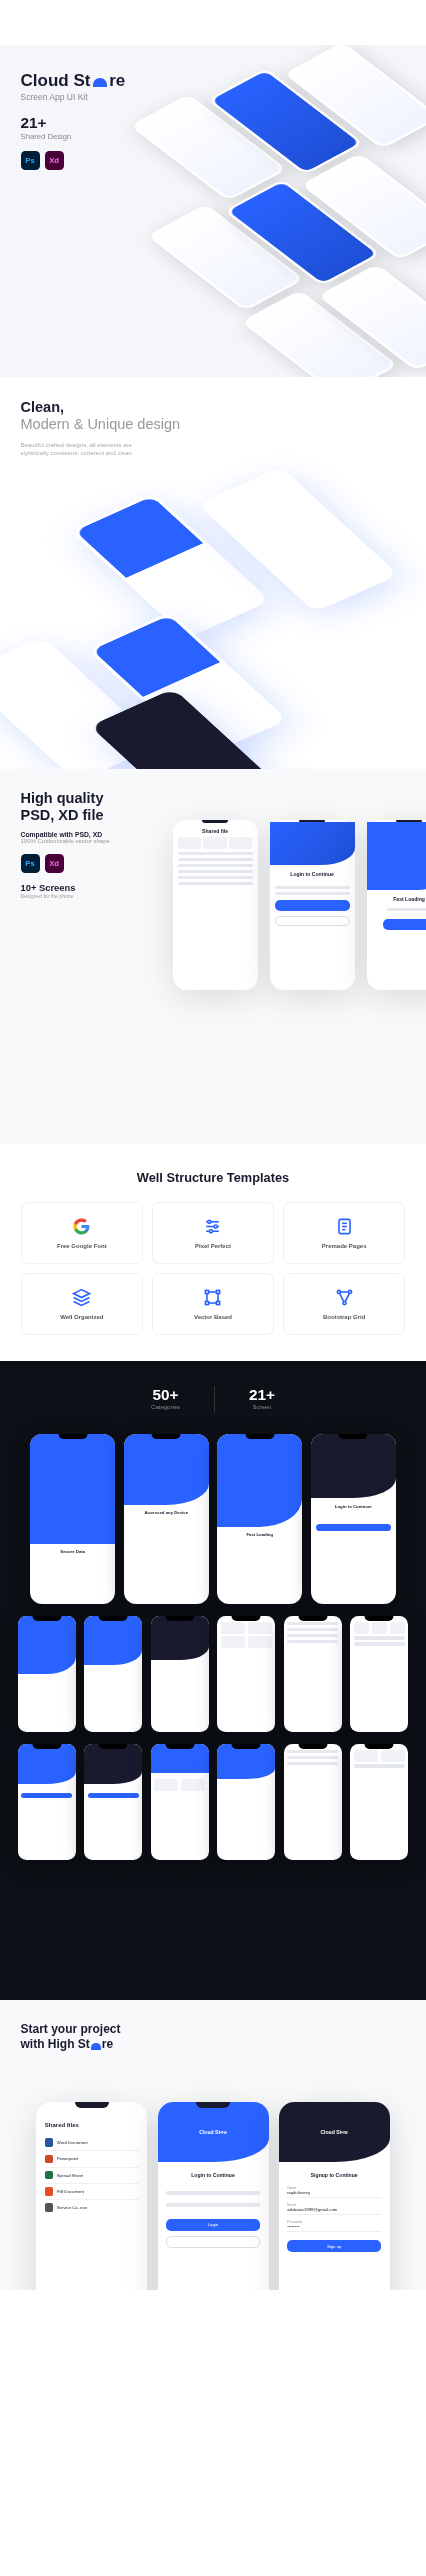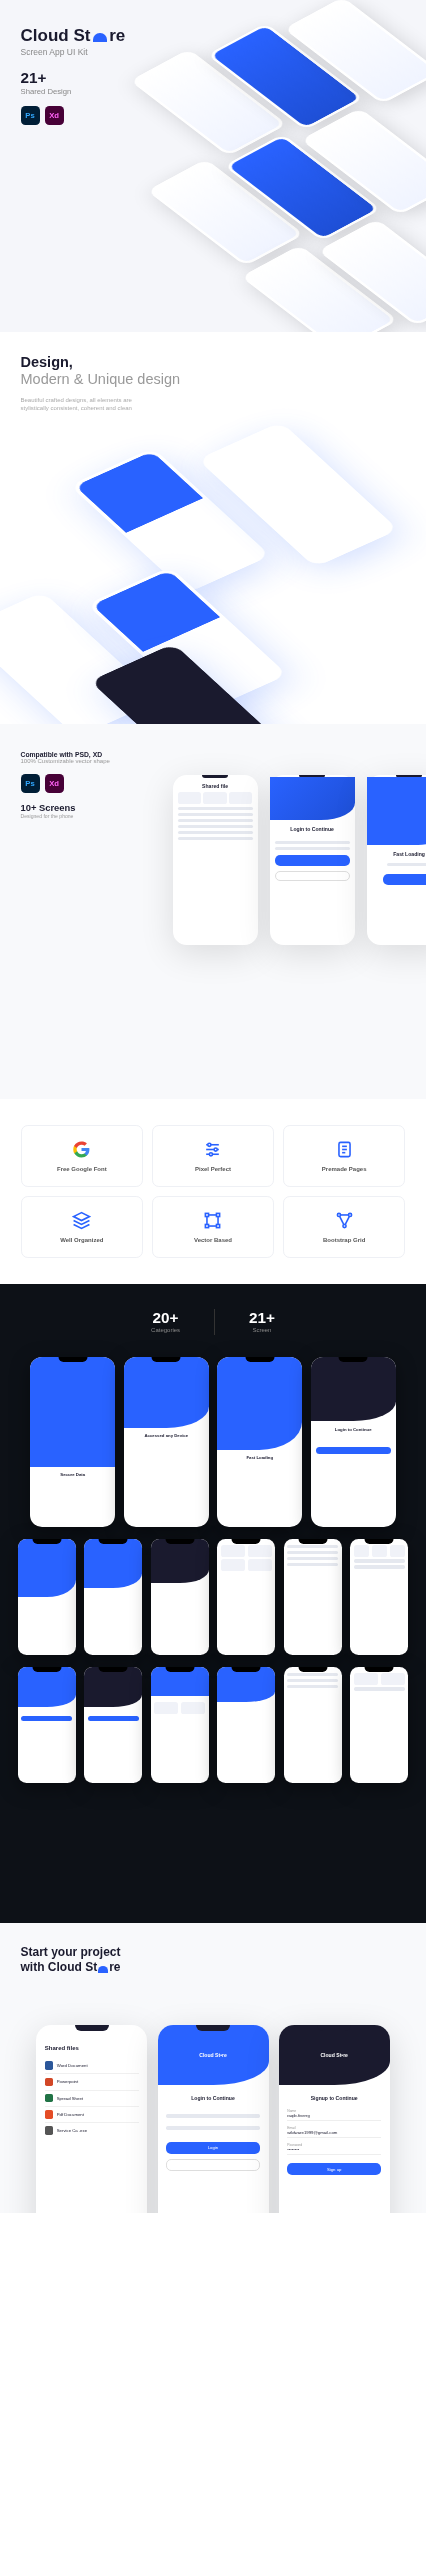--- a/index.html
+++ b/index.html
@@ -1,19 +1,19 @@
 <!DOCTYPE html>
 <html style="font-size:13.6px"><head>
 <meta charset="utf-8">
 <style>
 * { margin: 0; padding: 0; box-sizing: border-box; }
 body { font-family: -apple-system, BlinkMacSystemFont, 'Segoe UI', sans-serif; width: 426px; background: #fff; color: #1a1a2e; }
 
 
-.hero { position: relative; height: 332px; background: #f5f6fa; overflow: hidden; }
+.hero { position: relative; height: 332px; background: #f5f6fa; overflow: hidden; margin-top: 45px; }
 .hero-content { padding: 25.6px 20.5px; position: relative; z-index: 2; }
 .logo { font-size: 17px; font-weight: 700; display: flex; align-items: center; gap: 1.7px; }
 .logo-cloud { width: 13.6px; height: 9.4px; background: #2962ff; border-radius: 50% 50% 0 0 / 70% 70% 0 0; display: inline-block; margin: 0 0.9px; position: relative; top: 1.7px; }
 .subtitle { font-size: 8.5px; color: #888; margin-top: 1.7px; }
 .badge-count { margin-top: 12px; font-size: 15.3px; font-weight: 700; }
 .badge-label { font-size: 7.7px; color: #888; }
 .tool-icons { margin-top: 10.2px; display: flex; gap: 5.1px; }
 .tool-icon { width: 19px; height: 19px; border-radius: 4.3px; display: flex; align-items: center; justify-content: center; font-size: 7.7px; font-weight: 700; color: #fff; }
 .ps { background: #001e36; color: #31a8ff; }
 .xd { background: #470137; color: #ff61f6; }
@@ -112,21 +112,21 @@
     <div class="iso-phone" style="left:51px;top:119px"></div>
     <div class="iso-phone blue" style="left:128px;top:94px"></div>
     <div class="iso-phone" style="left:205px;top:68px"></div>
     <div class="iso-phone" style="left:145px;top:205px"></div>
     <div class="iso-phone" style="left:222px;top:179px"></div>
   </div>
 </section>
 
 <section class="clean">
   <h2>
-    <span>Design,</span><br>
+    <span>Clean,</span><br>
     <span class="sub">Modern &amp; Unique design</span>
   </h2>
   <p class="clean-desc">Beautiful crafted designs, all elements are stylistically consistent, coherent and clean</p>
   <div class="clean-phones">
     <div class="iso2" style="left:136px;top:25.6px">
         <div class="scr blue-top"></div>
       </div>
     <div class="iso2" style="left:264px;top:0px">
         <div class="scr white"></div>
       </div>
@@ -136,20 +136,24 @@
     <div class="iso2" style="left:153px;top:145px">
         <div class="scr blue-top"></div>
       </div>
     <div class="iso2 dark" style="left:281px;top:119px">
         <div class="scr dark-top"></div>
       </div>
   </div>
 </section>
 
 <section class="hq">
+  <h2>
+    <span>High quality</span><br>
+    <span>PSD, XD file</span>
+  </h2>
   <div class="hq-sub">Compatible with  PSD, XD</div>
   <div class="hq-sub2">100% Customizable vector shape</div>
   <div class="tool-icons">
     <div class="tool-icon ps">Ps</div>
     <div class="tool-icon xd">Xd</div>
   </div>
   <div class="hq-screens">10+ Screens</div>
   <div class="hq-screens-sub">Designed for the phone</div>
   <div class="hq-phones">
     <div class="phone-flat">
@@ -180,20 +184,21 @@
       <div class="notch"></div>
       <div style="height:68px;background:#2962ff;margin:-6.8px -5.1px 6.8px;border-radius:0 0 40% 0"></div>
       <div class="mock-title">Fast Loading</div>
       <div class="mock-line" style="width:60%;margin:5.1px auto"></div>
       <div class="mock-btn" style="width:70%;margin:8.5px auto 0"></div>
     </div>
   </div>
 </section>
 
 <section class="well">
+  <h2>Well Structure Templates</h2>
   <div class="feat-grid">
     <div class="feat">
       <div class="feat-icon">
         <svg width="19" height="19" viewBox="0 0 24 24">
             <path fill="#4285F4" d="M22 12c0-.7-.1-1.4-.2-2H12v4h5.6c-.3 1.3-1 2.4-2.1 3.1v2.6h3.4C21 17.8 22 15.1 22 12z"></path>
             <path fill="#34A853" d="M12 22c2.8 0 5.2-.9 6.9-2.5l-3.4-2.6c-.9.6-2.1 1-3.5 1-2.7 0-5-1.8-5.8-4.3H2.7v2.7C4.4 19.8 8 22 12 22z"></path>
             <path fill="#FBBC05" d="M6.2 13.6c-.2-.6-.3-1.3-.3-2s.1-1.4.3-2V6.9H2.7C2 8.4 1.6 10.2 1.6 12s.4 3.6 1.1 5.1l3.5-2.7z"></path>
             <path fill="#EA4335" d="M12 5.9c1.5 0 2.9.5 3.9 1.5l2.9-2.9C17.1 2.8 14.8 2 12 2 8 2 4.4 4.2 2.7 7.5l3.5 2.7C7 7.7 9.3 5.9 12 5.9z"></path>
           </svg>
       </div>
@@ -260,21 +265,21 @@
           </svg>
       </div>
       <div class="feat-label">Bootstrap Grid</div>
     </div>
   </div>
 </section>
 
 <section class="dark">
   <div class="stats">
     <div class="stat">
-      <div class="stat-num">20+</div>
+      <div class="stat-num">50+</div>
       <div class="stat-lbl">Categories</div>
     </div>
     <div class="stat-div"></div>
     <div class="stat">
       <div class="stat-num">21+</div>
       <div class="stat-lbl">Screen</div>
     </div>
   </div>
 
   <div class="dark-phones-row">
@@ -404,21 +409,21 @@
           </div>
           <div class="mock-line"></div>
         </div>
       </div>
   </div>
 </section>
 
 <section class="start">
   <h2>
     <span>Start your project</span><br>
-    <span>with Cloud St</span><span class="logo-cloud" style="width:10.2px;height:6.8px"></span><span>re</span>
+    <span>with High St</span><span class="logo-cloud" style="width:10.2px;height:6.8px"></span><span>re</span>
   </h2>
   <div class="start-phones">
     <div class="sphone">
       <div class="notch3"></div>
       <div style="margin-top:12px;font-size:6px;font-weight:700">Shared files</div>
       <div style="margin-top:6.8px">
         <div style="display:flex;align-items:center;gap:3.4px;padding:3.4px 0;border-bottom:0.9px solid #f0f0f0">
             <div style="width:8.5px;height:8.5px;background:#2b579a;border-radius:1.7px"></div>
             <span style="font-size:4.3px">Word Document</span>
           </div>

